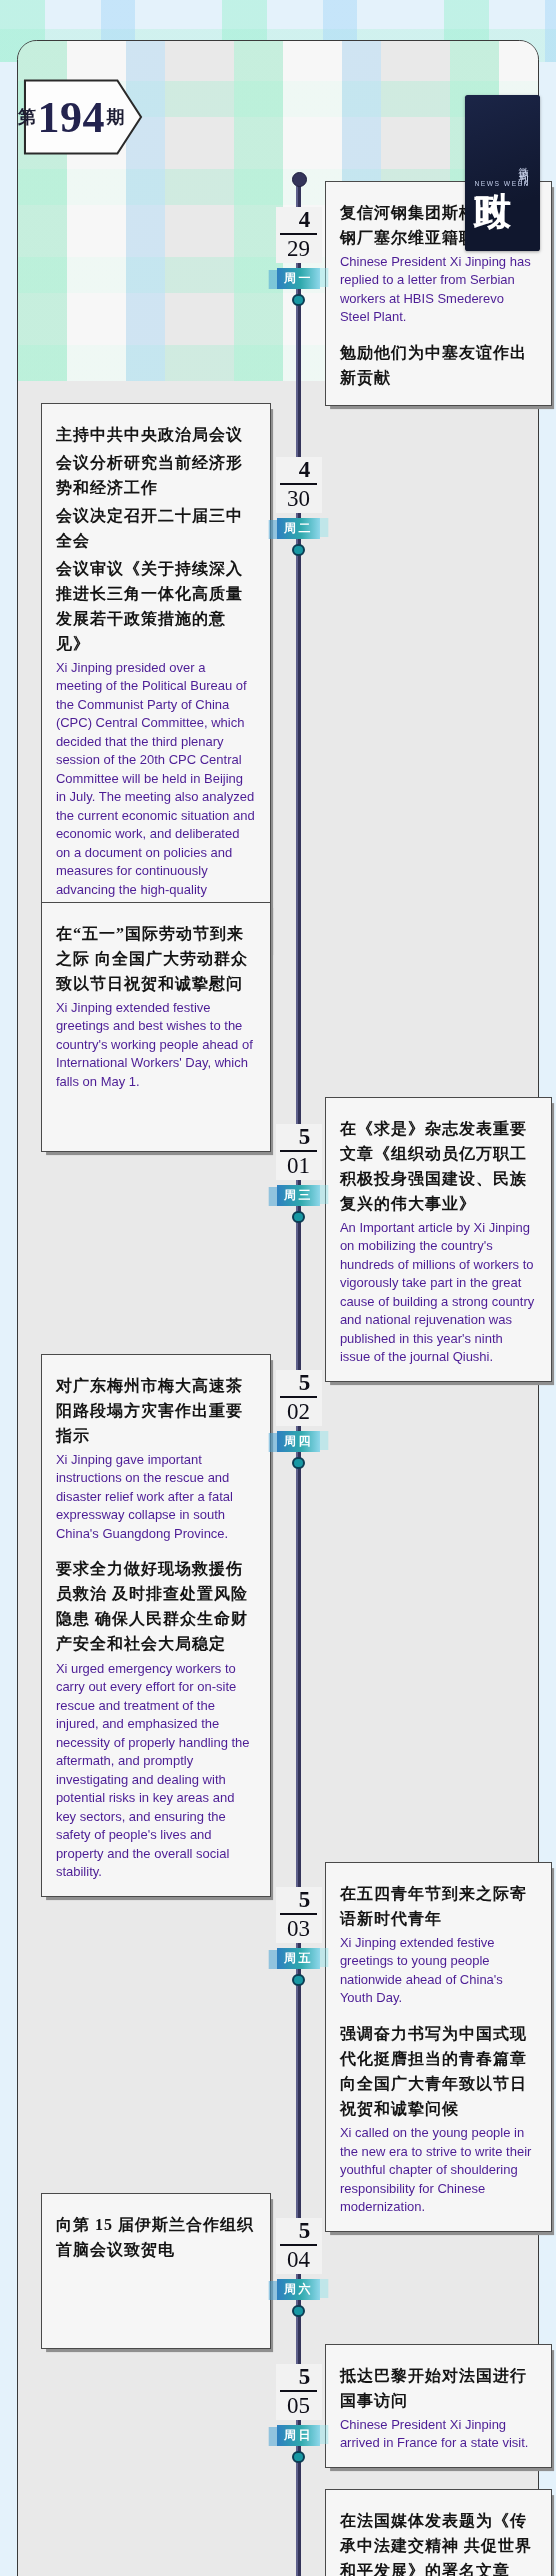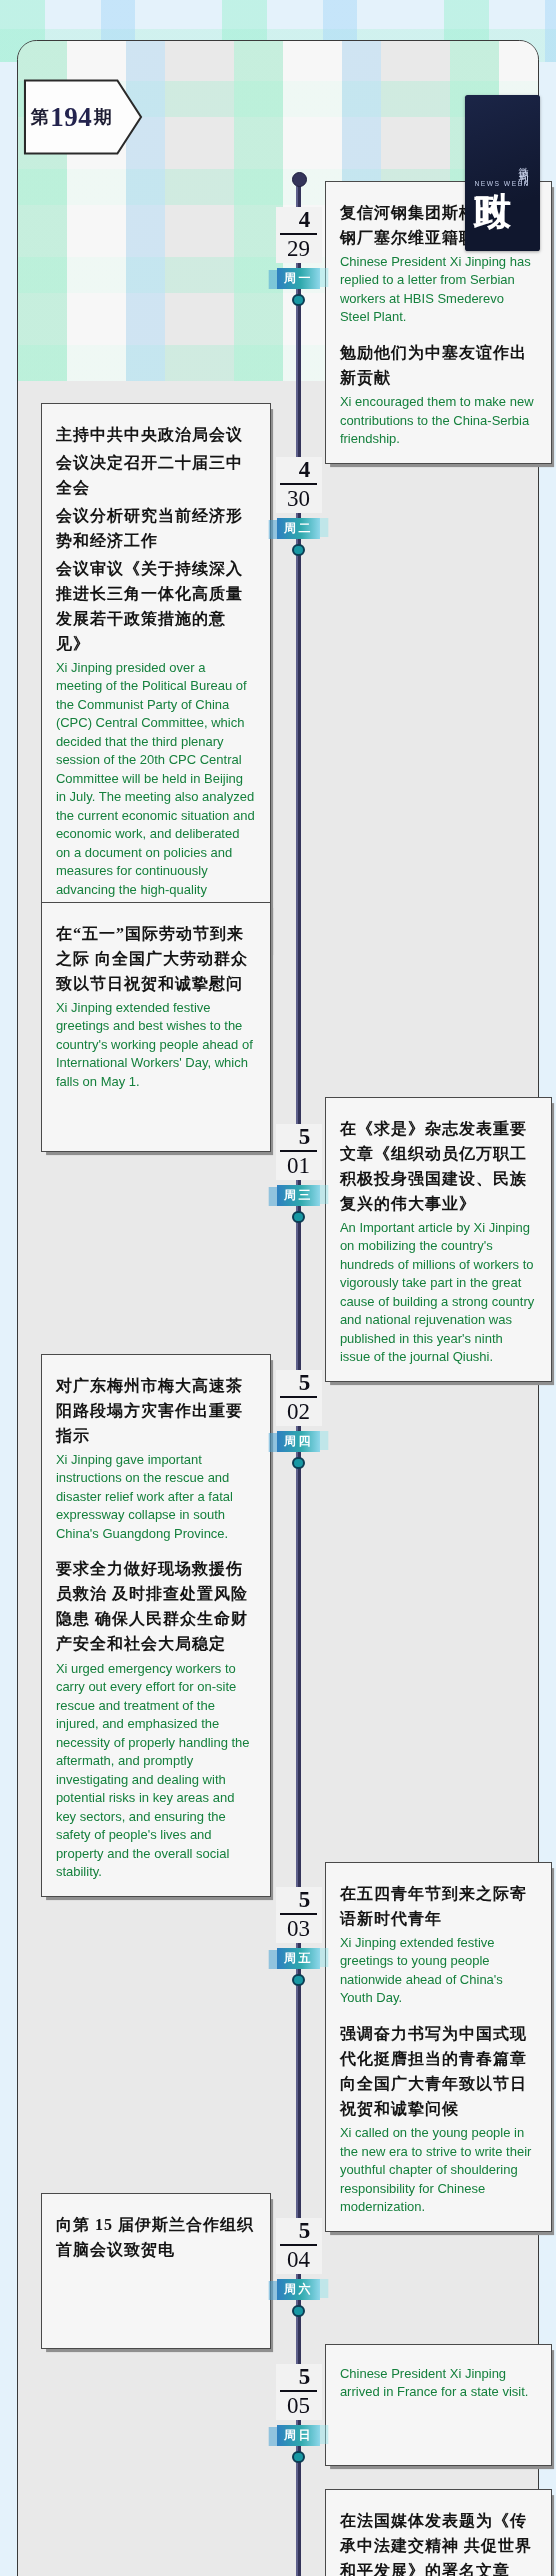--- a/index.html
+++ b/index.html
@@ -36,21 +36,21 @@
   }
 
   
   .issue-badge{position:absolute;left:5.2px;top:38px;width:120px;height:76px;z-index:6;}
   .issue-badge svg{position:absolute;inset:0;}
   .issue-text{
     position:absolute;inset:0 23px 0 0;display:flex;align-items:center;justify-content:center;
     color:#1d1d33;font-family:"Liberation Serif","DejaVu Serif",serif;font-weight:700;
   }
   .issue-text .small{font-size:18px;}
-  .issue-text .num{font-size:27px;letter-spacing:0.5px;color:#23234e;padding:0 1.5px;}
+  .issue-text .num{font-size:44px;letter-spacing:0.5px;color:#23234e;padding:0 1.5px;}
 
   
   .mast-logo{
     position:absolute;left:447px;top:54px;width:75px;height:156px;z-index:6;
     background:linear-gradient(160deg,#1b2547 0%,#10172e 70%);
     border-radius:2.6px;display:flex;flex-direction:column;align-items:center;justify-content:center;
     color:#fff;box-shadow:0 1px 3.1px rgba(0,0,0,.35);
   }
   .mast-row{display:flex;align-items:center;gap:5.2px;}
   .mast-main{
@@ -87,21 +87,21 @@
     background:#f6f6f6;border:1px solid #4a4a4a;
     box-shadow:3.6px 4.6px 0 -1.5px #8f8f8f;
     padding:17.5px 14.4px 12.4px;
   }
   .tcard.left{left:23px;width:230px;}
   .tcard.right{left:307px;width:227px;}
   .cn{
     font-size:16px;font-weight:800;line-height:25px;letter-spacing:1px;color:#141414;
     margin:0 0 3.1px;font-family:"Liberation Serif","DejaVu Serif",serif;
   }
-  .en{font-size:13px;line-height:18.5px;color:#15803d;margin:2.1px 0 13.4px;}
+  .en{font-size:13px;line-height:18.5px;color:#4c1d95;margin:2.1px 0 13.4px;}
   .en.last{margin-bottom:2.1px;}
 </style>
 </head>
 <body>
 
 <div id="canvas">
   <div class="page-art top"></div>
 
   <div class="card">
     <div class="card-mosaic cm-top"></div>
@@ -195,27 +195,26 @@
         <div class="d">05</div>
       </div>
       <div class="wk">周日</div>
       <div class="node"></div>
     </div>
 
     <div class="tcard right" style="top:140px;min-height:202px">
       <p class="cn">复信河钢集团斯梅戴雷沃钢厂塞尔维亚籍职工</p>
       <p class="en">Chinese President Xi Jinping has replied to a letter from Serbian workers at HBIS Smederevo Steel Plant.</p>
       <p class="cn">勉励他们为中塞友谊作出新贡献</p>
-      <p class="en last">Xi encouraged them to make new contributions to the China-Serbia friendship.</p>
     </div>
 
     <div class="tcard left" style="top:362px;min-height:480px">
       <p class="cn">主持中共中央政治局会议</p>
+      <p class="cn">会议分析研究当前经济形势和经济工作</p>
       <p class="cn">会议决定召开二十届三中全会</p>
-      <p class="cn">会议分析研究当前经济形势和经济工作</p>
       <p class="cn">会议审议《关于持续深入推进长三角一体化高质量发展若干政策措施的意见》</p>
       <p class="en last">Xi Jinping presided over a meeting of the Political Bureau of the Communist Party of China (CPC) Central Committee, which decided that the third plenary session of the 20th CPC Central Committee will be held in Beijing in July. The meeting also analyzed the current economic situation and economic work, and deliberated on a document on policies and measures for continuously advancing the high-quality integrated development of the Yangtze River Delta.</p>
     </div>
 
     <div class="tcard left" style="top:861px;min-height:250px">
       <p class="cn">在“五一”国际劳动节到来之际 向全国广大劳动群众致以节日祝贺和诚挚慰问</p>
       <p class="en last">Xi Jinping extended festive greetings and best wishes to the country's working people ahead of International Workers' Day, which falls on May 1.</p>
     </div>
 
     <div class="tcard right" style="top:1056px;min-height:284px">
@@ -235,20 +234,21 @@
       <p class="en">Xi Jinping extended festive greetings to young people nationwide ahead of China's Youth Day.</p>
       <p class="cn">强调奋力书写为中国式现代化挺膺担当的青春篇章 向全国广大青年致以节日祝贺和诚挚问候</p>
       <p class="en last">Xi called on the young people in the new era to strive to write their youthful chapter of shouldering responsibility for Chinese modernization.</p>
     </div>
 
     <div class="tcard left" style="top:2152px;min-height:156px">
       <p class="cn">向第 15 届伊斯兰合作组织首脑会议致贺电</p>
     </div>
 
     <div class="tcard right" style="top:2303px;min-height:122px">
+      <p class="cn">抵达巴黎开始对法国进行国事访问</p>
       <p class="en last">Chinese President Xi Jinping arrived in France for a state visit.</p>
     </div>
 
     <div class="tcard right" style="top:2448px;min-height:253px">
       <p class="cn">在法国媒体发表题为《传承中法建交精神 共促世界和平发展》的署名文章</p>
 
     </div>
 
   </div>
 </div>

